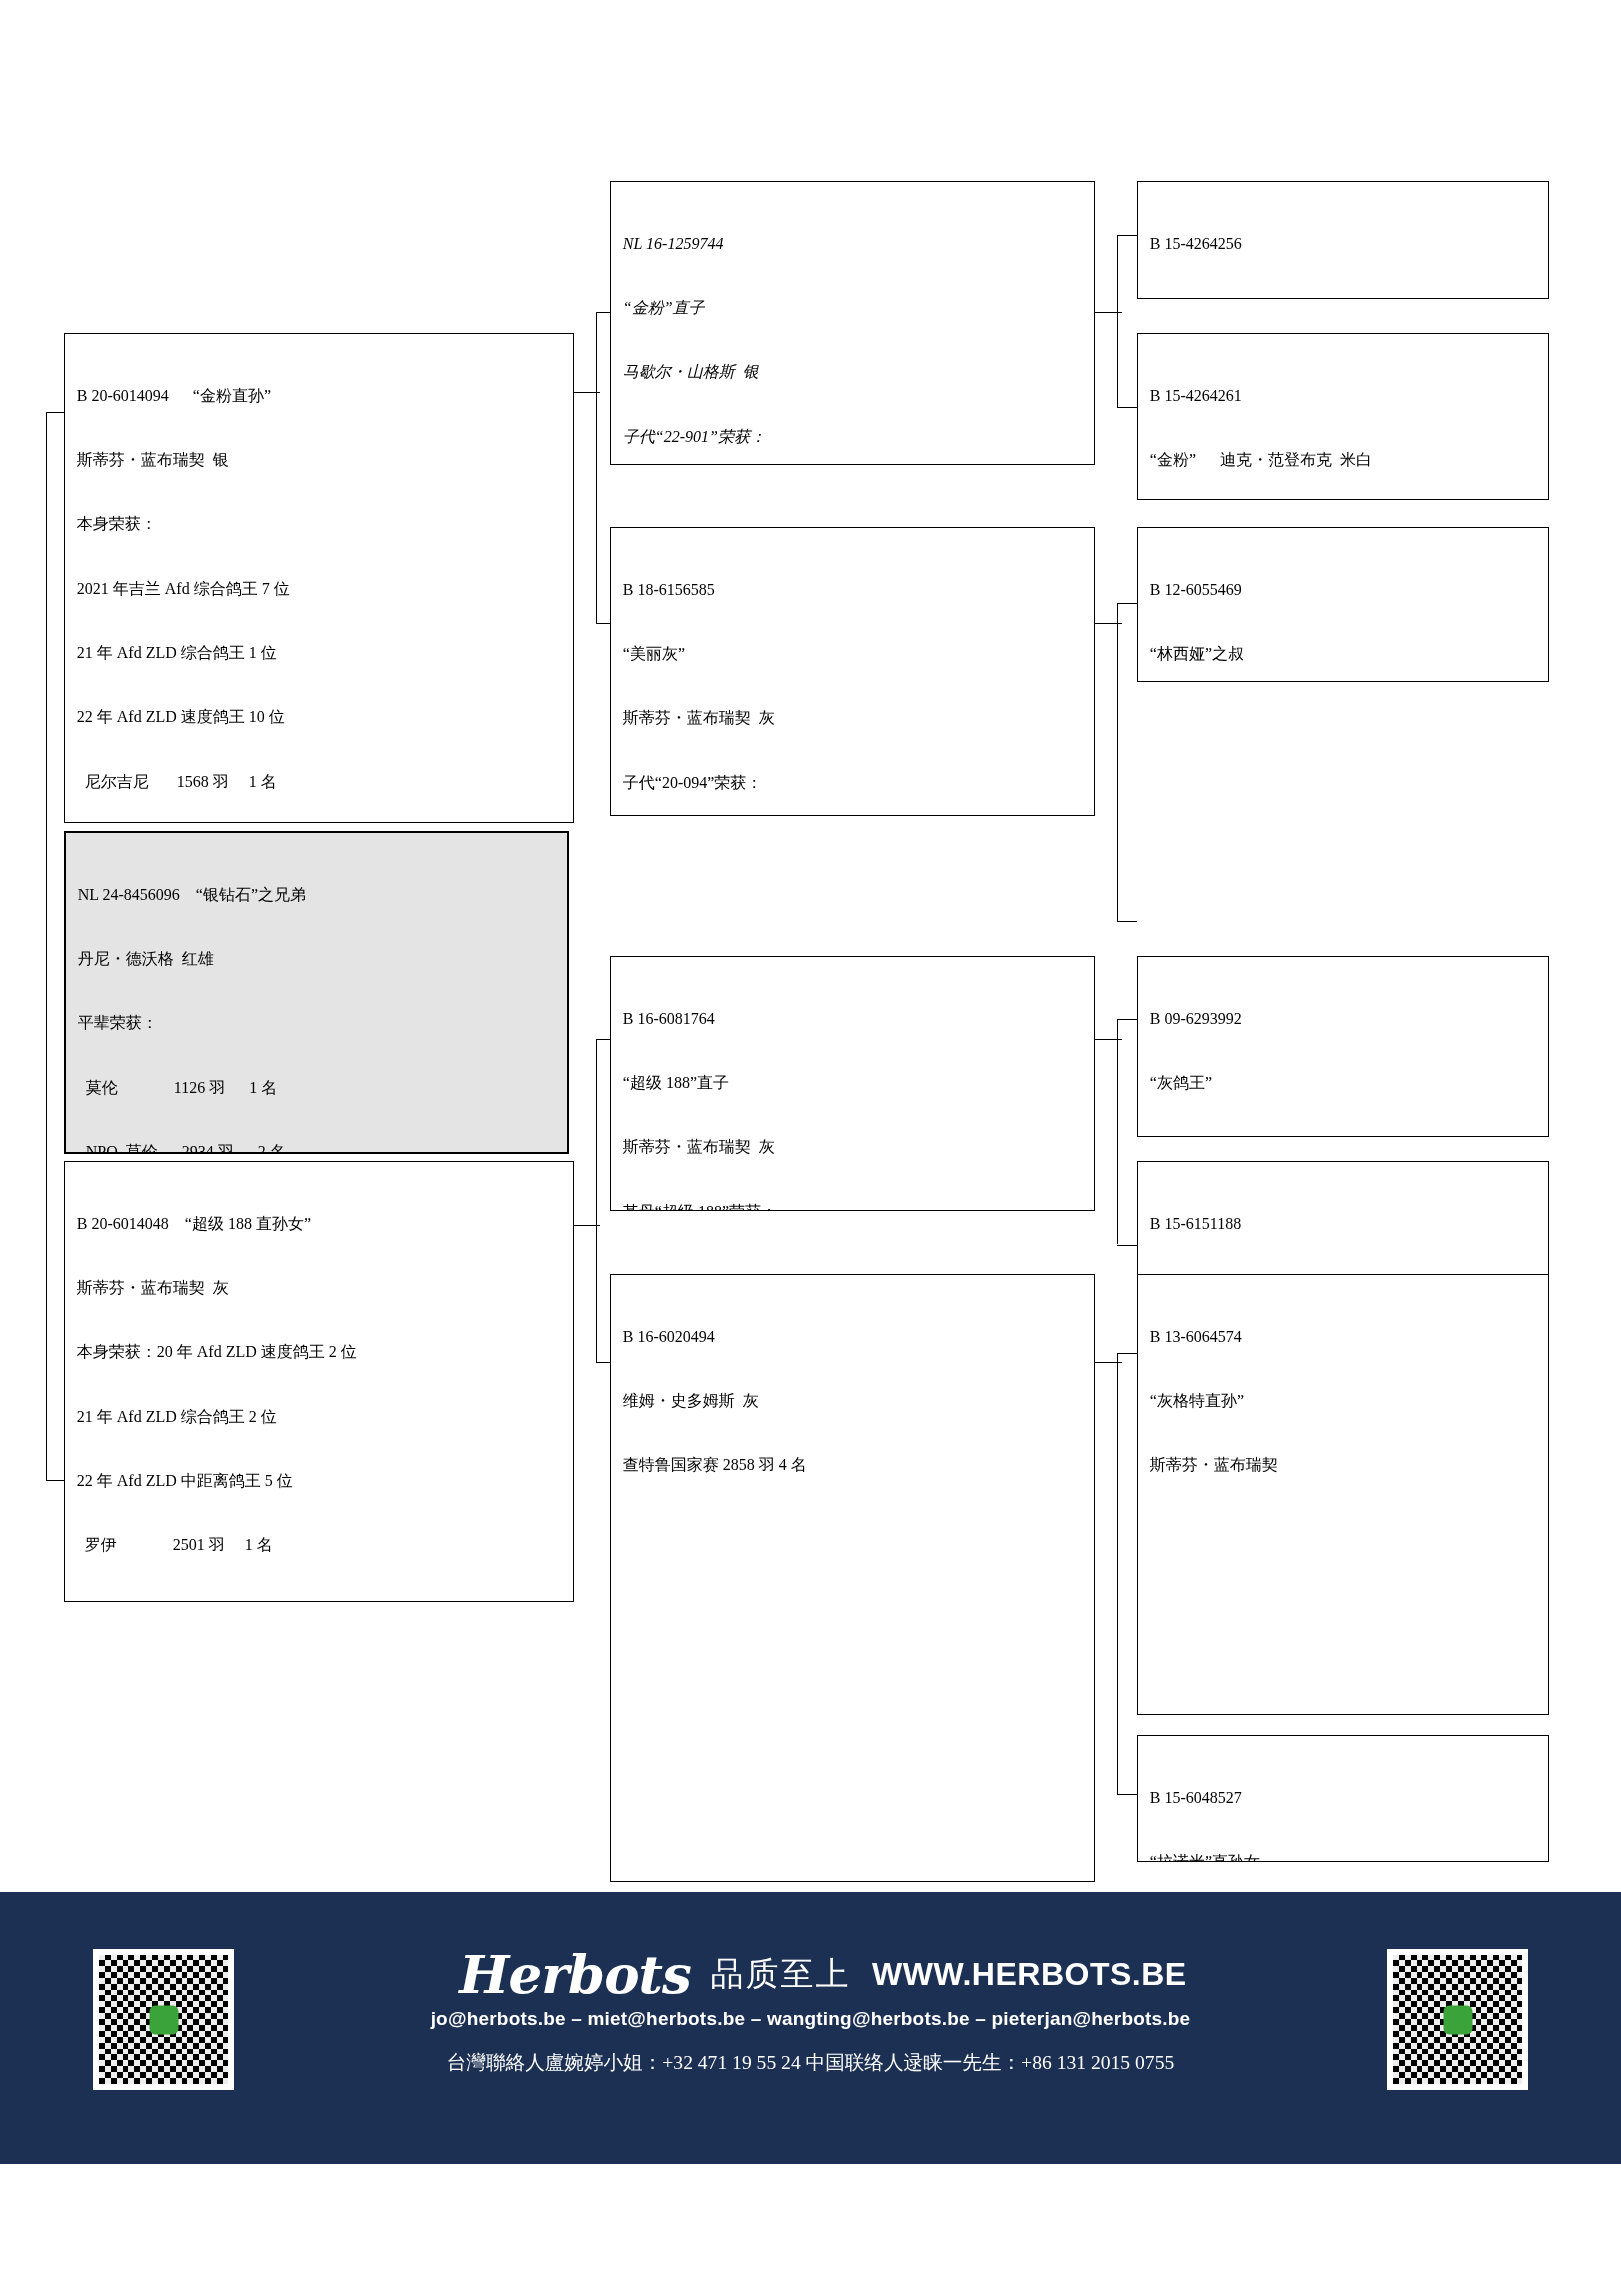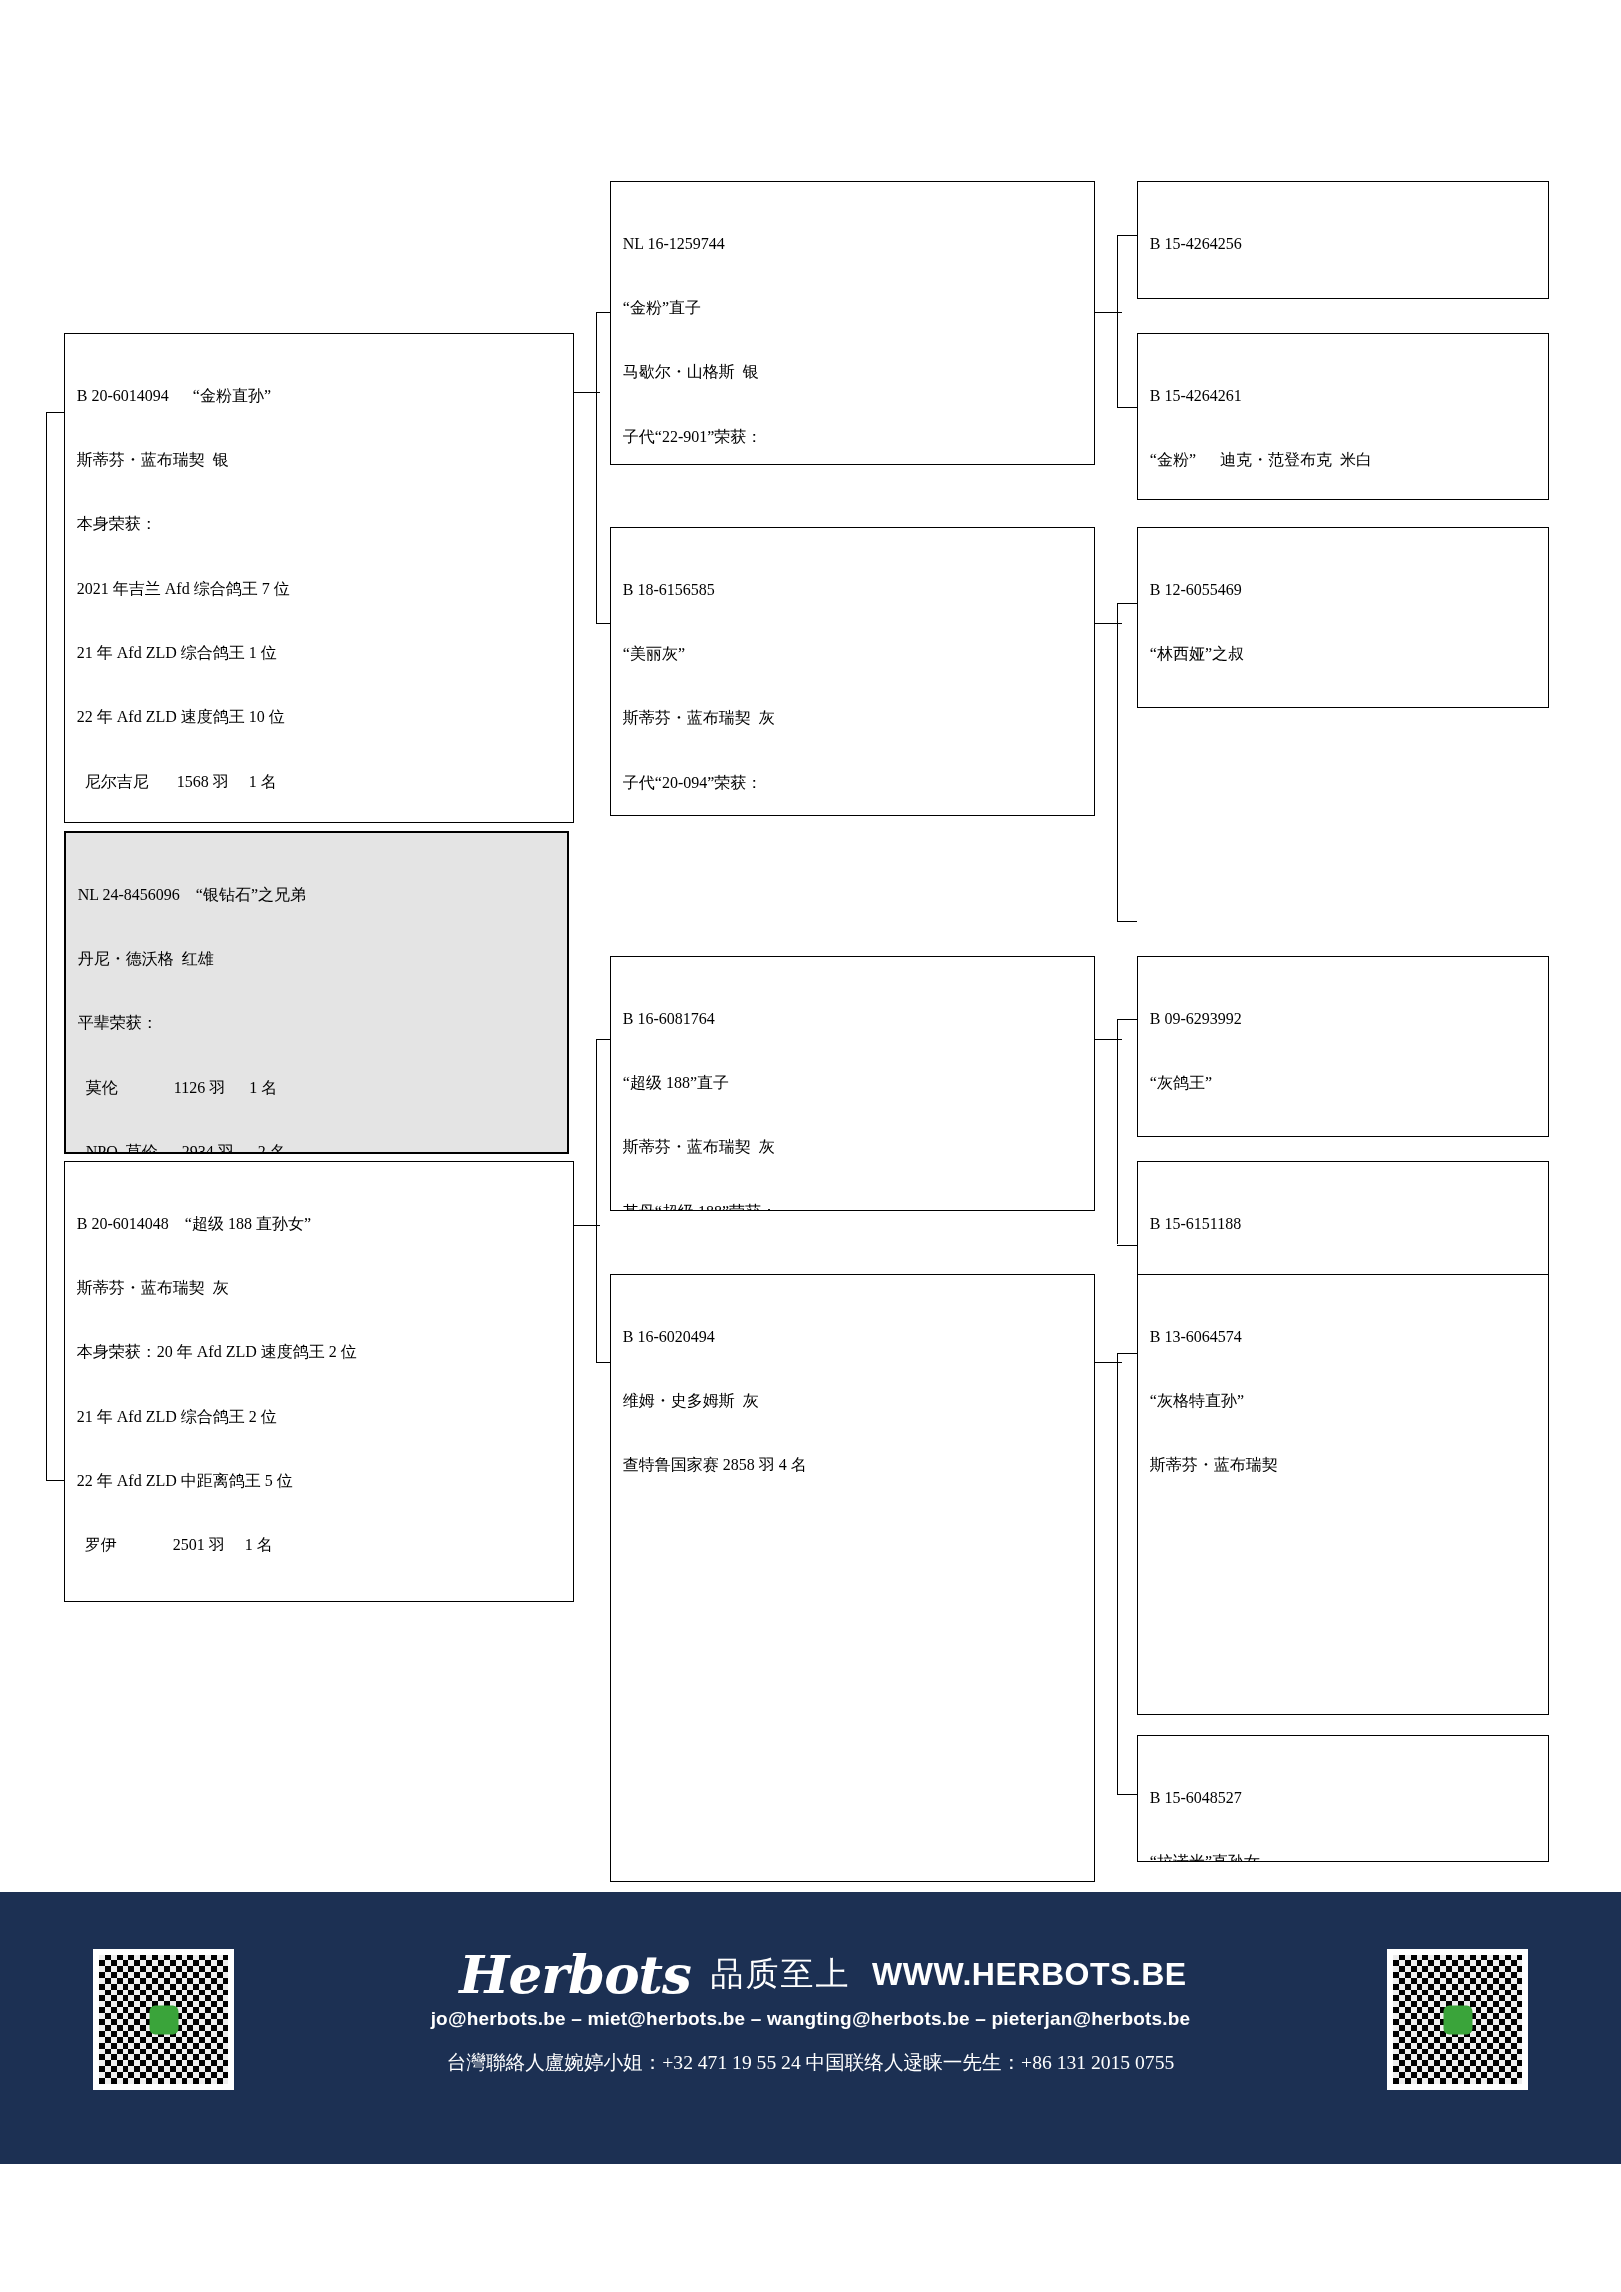--- a/index.html
+++ b/index.html
@@ -256,21 +256,21 @@
     
     
     
     
     
     
     
     
   </div>
 
-  <div class="box" data-name="pedigree-box-gf-sire" style="left:610px; top:181px; width:485px; height:284px;">
+  <div class="box" data-name="pedigree-box-gf-sire" style="left:610px; top:181px; width:485px; height:284px;font-style:italic;">
     <span class="ln" data-name="gf-sire-line-0">NL 16-1259744</span>
     <span class="ln" data-name="gf-sire-line-1">“金粉”直子</span>
     <span class="ln" data-name="gf-sire-line-2">马歇尔・山格斯  银</span>
     <span class="ln" data-name="gf-sire-line-3">子代“22-901”荣获：</span>
     
     
     
     
     
     
@@ -320,21 +320,21 @@
     
   </div>
 
   <div class="box" data-name="pedigree-box-ggp-2" style="left:1137px; top:333px; width:412px; height:167px;">
     <span class="ln" data-name="ggp2-line-0">B 15-4264261</span>
     <span class="ln" data-name="ggp2-line-1">“金粉”      迪克・范登布克  米白</span>
     
     
   </div>
 
-  <div class="box" data-name="pedigree-box-ggp-3" style="left:1137px; top:527px; width:412px; height:181px;">
+  <div class="box" data-name="pedigree-box-ggp-3" style="left:1137px; top:527px; width:412px; height:155px;">
     <span class="ln" data-name="ggp3-line-0">B 12-6055469</span>
     <span class="ln" data-name="ggp3-line-1">“林西娅”之叔</span>
     
     
     
   </div>
 
 
   <div class="box" data-name="pedigree-box-ggp-5" style="left:1137px; top:956px; width:412px; height:181px;">
     <span class="ln" data-name="ggp5-line-0">B 09-6293992</span>

